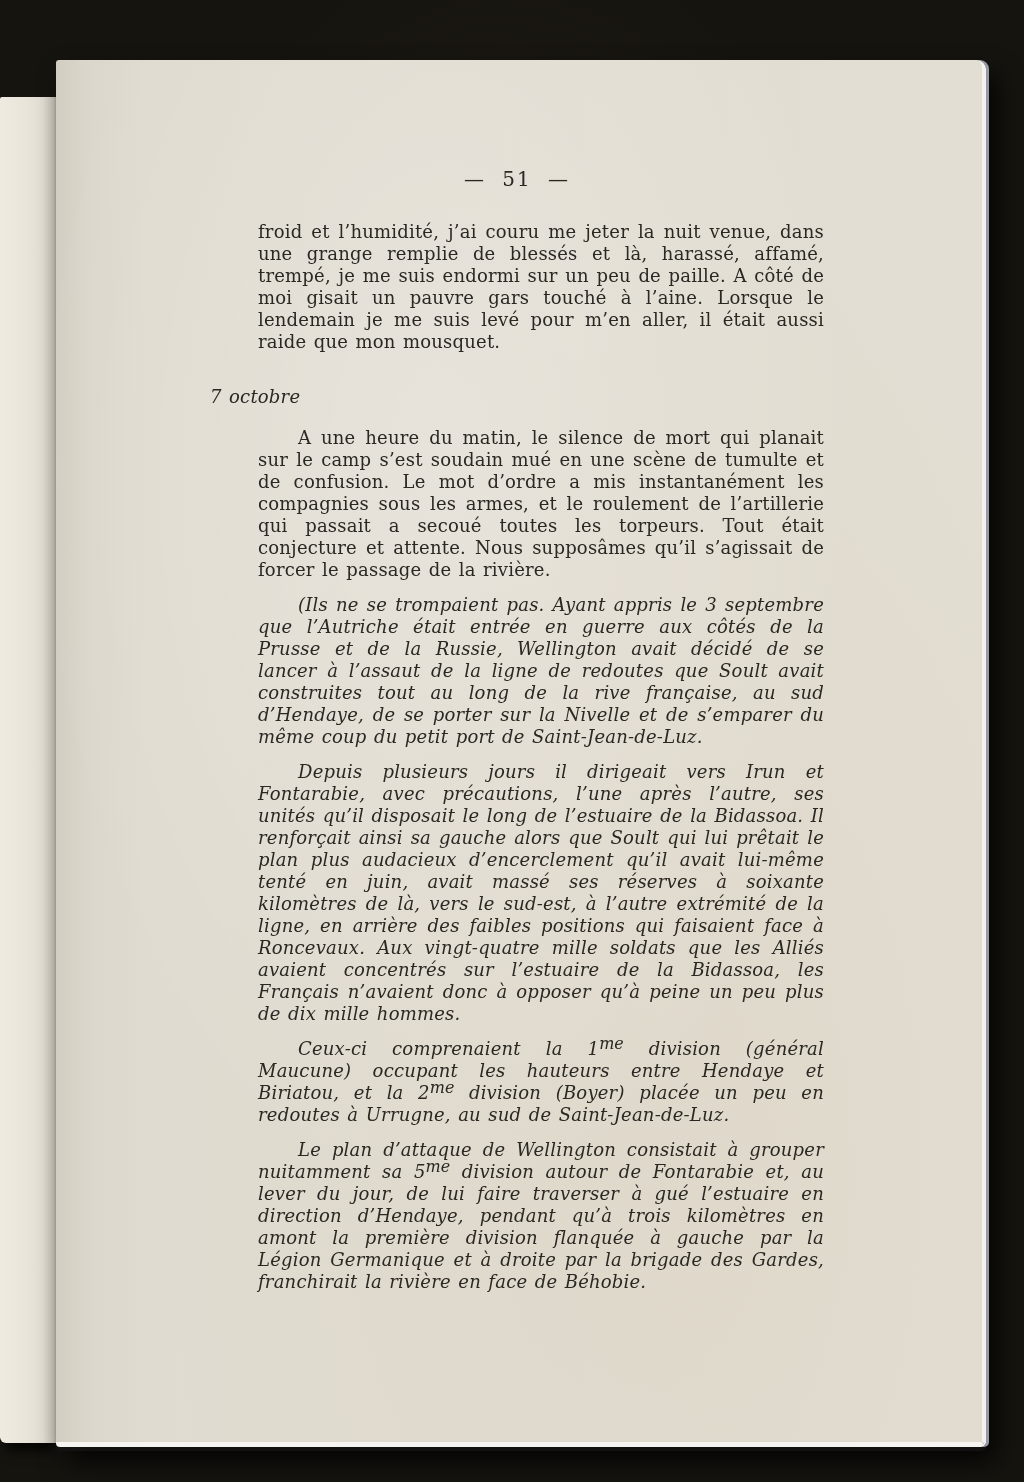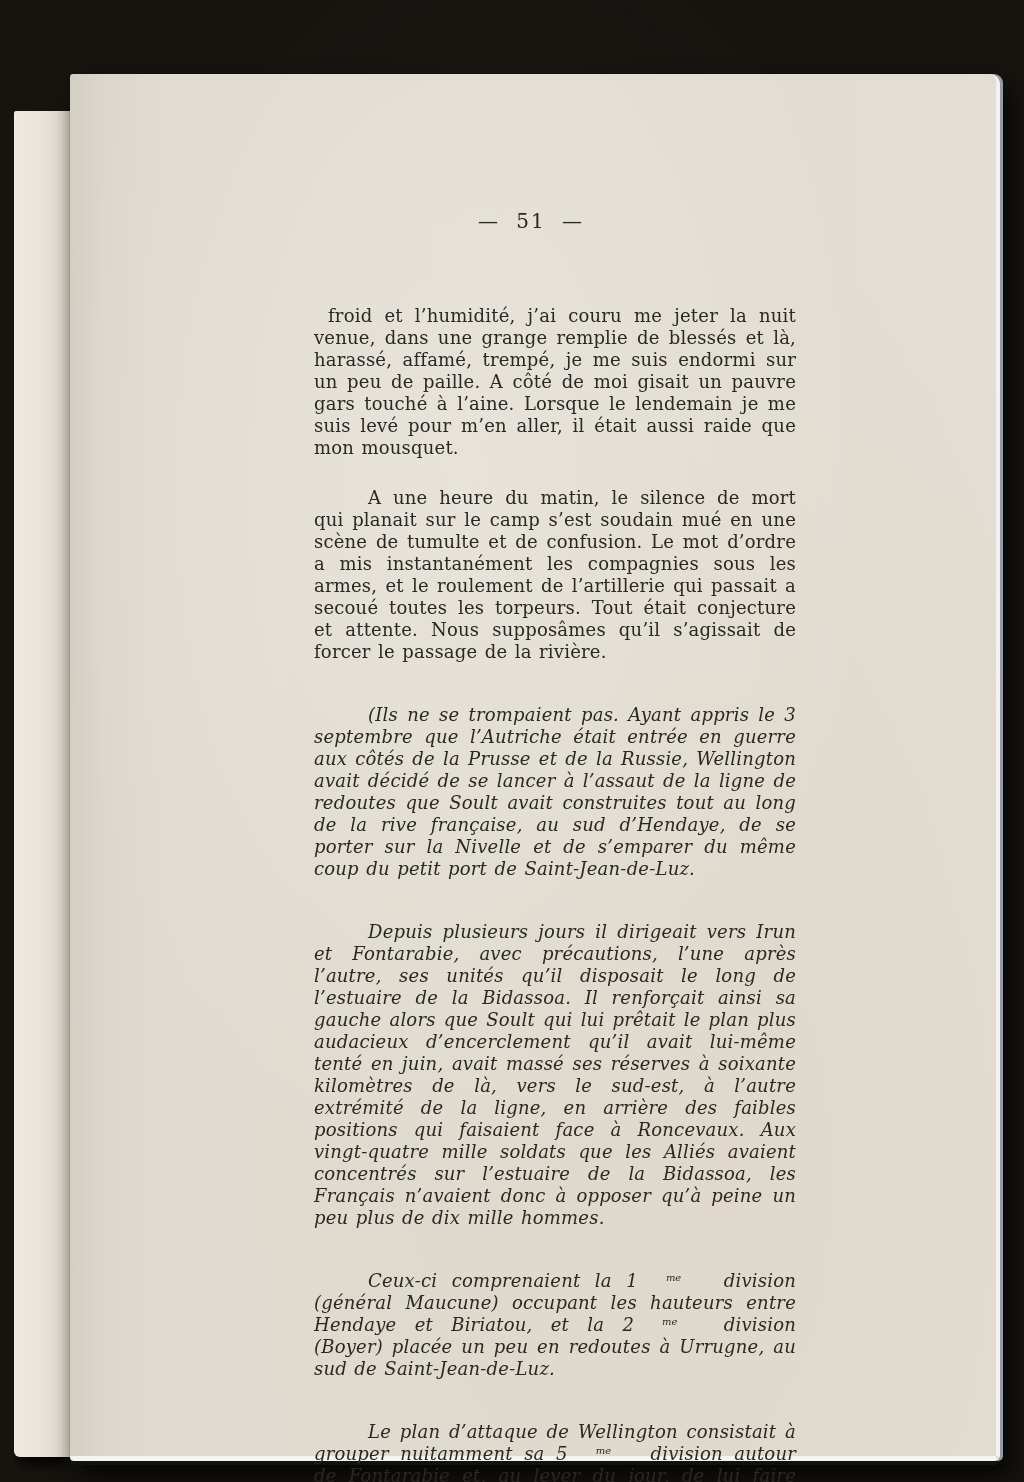--- a/index.html
+++ b/index.html
@@ -1,21 +1,21 @@
 <!DOCTYPE html>
 <html lang="fr" style="--backdrop: #16140f; --paper: #e0dbd0; --gutter-paper: #eae6db; --ink: #2a2823;"><head>
 <meta charset="utf-8">
 <style>
   :root{
     --backdrop:#16140f;
     --paper:#e0dbd0;
     --gutter-paper:#eae6db;
     --ink:#2a2823;
   }
-  *{margin:0;padding:14px;box-sizing:border-box;}
+  *{margin:0;padding:0;box-sizing:border-box;}
   html,body{width:1024px;height:1482px;overflow:hidden;}
   body{
     position:relative;
     background:
       radial-gradient(ellipse at 50% 40%, rgba(60,55,45,0.25) 0%, rgba(0,0,0,0) 55%),
       var(--backdrop);
     font-family:"DejaVu Serif", serif;
   }
   
   .gutter{
@@ -78,37 +78,38 @@
   .block.indent{text-indent:40px;}
   .block.heading{
     font-style:italic;
     text-align:left;
     margin-top:33px;
     margin-bottom:19px;
   }
   .block + .block.roman{margin-top:0;}
   .block.spaced{margin-top:13px;margin-left:48px;}
   .block sup{
-    font-size:10px;
+    font-size:16px;
     line-height:0;
     vertical-align:6px;
     letter-spacing:0;
     font-style:italic;
   }
 </style>
 </head>
 <body>
 
 <div class="gutter"></div>
 
 <div class="book-page">
   <div class="text-area">
     <div class="page-number">— 51 —</div>
     <div id="blocks-host">
         <p class="block roman"><span>froid et l’humidité, j’ai couru me jeter la nuit venue, dans une grange remplie de blessés et là, harassé, affamé, trempé, je me suis endormi sur un peu de paille. A côté de moi gisait un pauvre gars touché à l’aine. Lorsque le lendemain je me suis levé pour m’en aller, il était aussi raide que mon mousquet.</span></p>
+        <p class="block heading heading"><span>7 octobre</span></p>
         <p class="block roman indent"><span>A une heure du matin, le silence de mort qui planait sur le camp s’est soudain mué en une scène de tumulte et de confusion. Le mot d’ordre a mis instantanément les compagnies sous les armes, et le roulement de l’artillerie qui passait a secoué toutes les torpeurs. Tout était conjecture et attente. Nous supposâmes qu’il s’agissait de forcer le passage de la rivière.</span></p>
         <p class="block italic indent spaced"><span>(Ils ne se trompaient pas. Ayant appris le 3 septembre que l’Autriche était entrée en guerre aux côtés de la Prusse et de la Russie, Wellington avait décidé de se lancer à l’assaut de la ligne de redoutes que Soult avait construites tout au long de la rive française, au sud d’Hendaye, de se porter sur la Nivelle et de s’emparer du même coup du petit port de Saint-Jean-de-Luz.</span></p>
         <p class="block italic indent spaced"><span>Depuis plusieurs jours il dirigeait vers Irun et Fontarabie, avec précautions, l’une après l’autre, ses unités qu’il disposait le long de l’estuaire de la Bidassoa. Il renforçait ainsi sa gauche alors que Soult qui lui prêtait le plan plus audacieux d’encerclement qu’il avait lui-même tenté en juin, avait massé ses réserves à soixante kilomètres de là, vers le sud-est, à l’autre extrémité de la ligne, en arrière des faibles positions qui faisaient face à Roncevaux. Aux vingt-quatre mille soldats que les Alliés avaient concentrés sur l’estuaire de la Bidassoa, les Français n’avaient donc à opposer qu’à peine un peu plus de dix mille hommes.</span></p>
         <p class="block italic indent spaced"><span>Ceux-ci comprenaient la 1</span><sup>me</sup><span> division (général Maucune) occupant les hauteurs entre Hendaye et Biriatou, et la 2</span><sup>me</sup><span> division (Boyer) placée  un peu en redoutes à Urrugne, au sud de Saint-Jean-de-Luz.</span></p>
         <p class="block italic indent spaced"><span>Le plan d’attaque de Wellington consistait à grouper nuitamment sa 5</span><sup>me</sup><span> division autour de Fontarabie et, au lever du jour, de lui faire traverser à gué l’estuaire en direction d’Hendaye, pendant qu’à trois kilomètres en amont la première division flanquée à gauche par la Légion Germanique et à droite par la brigade des Gardes, franchirait la rivière en face de Béhobie.</span></p>
       </div>
   </div>
 </div>
 
 </body></html>

